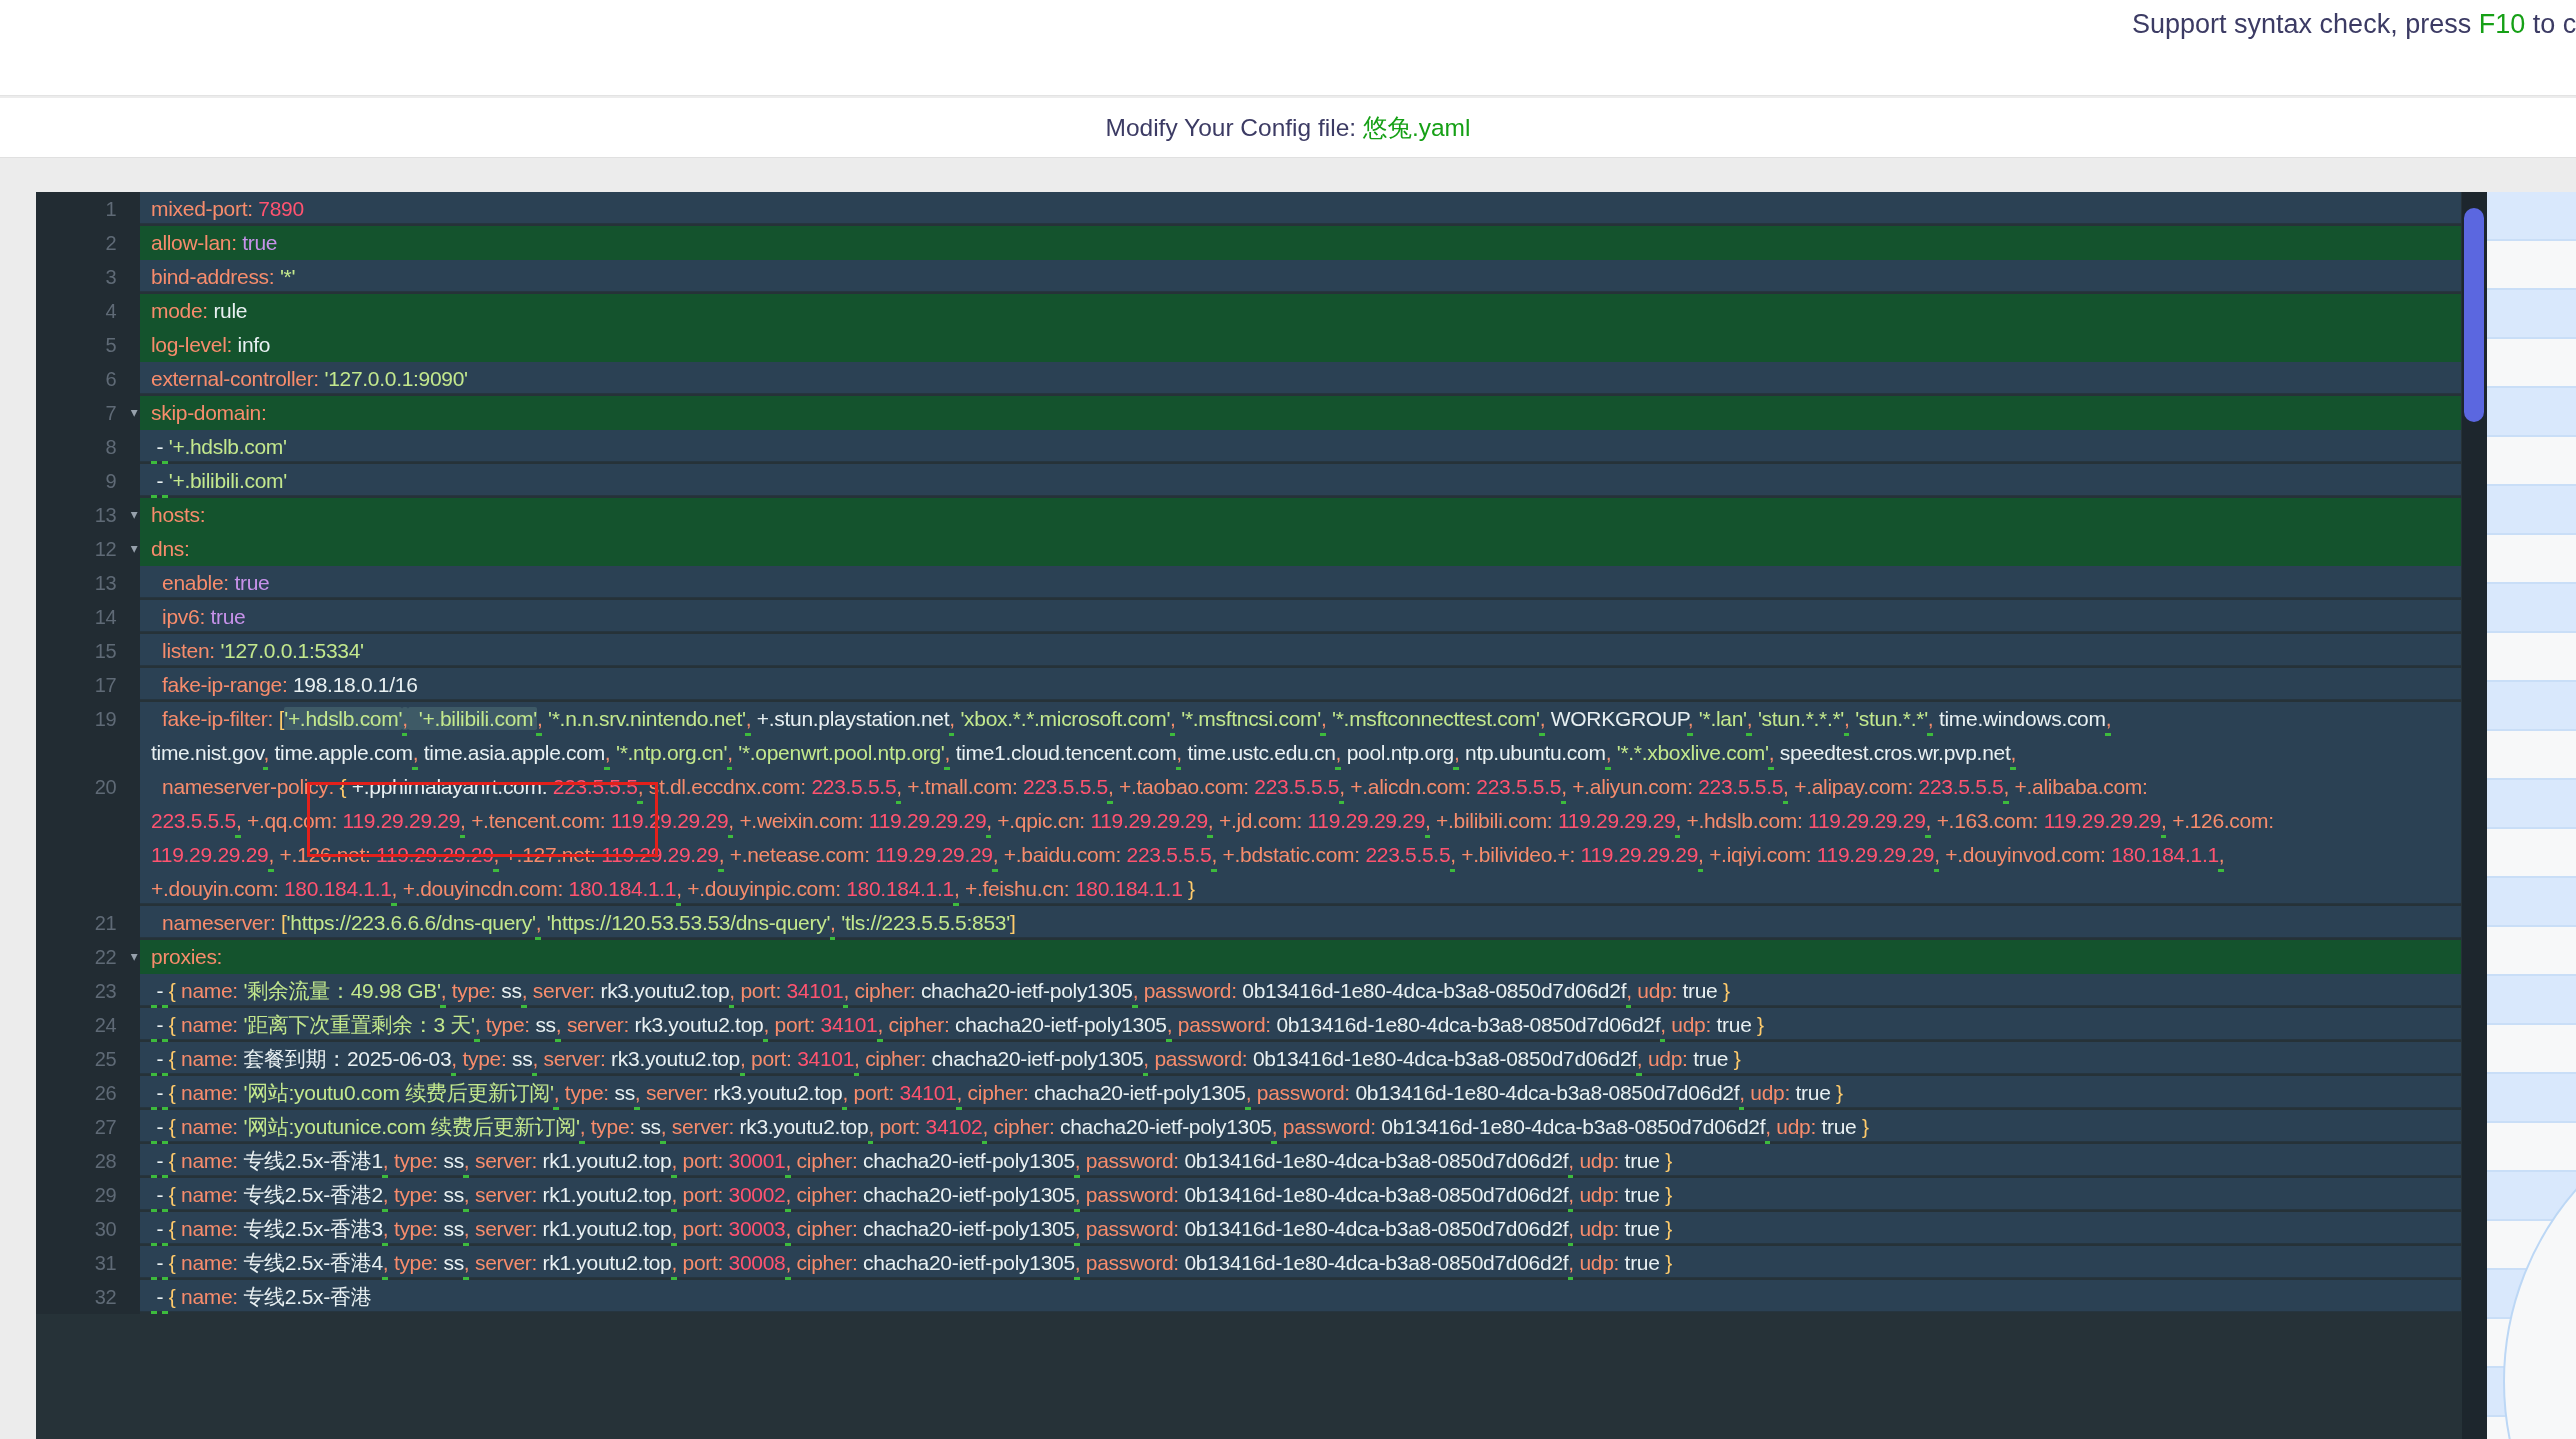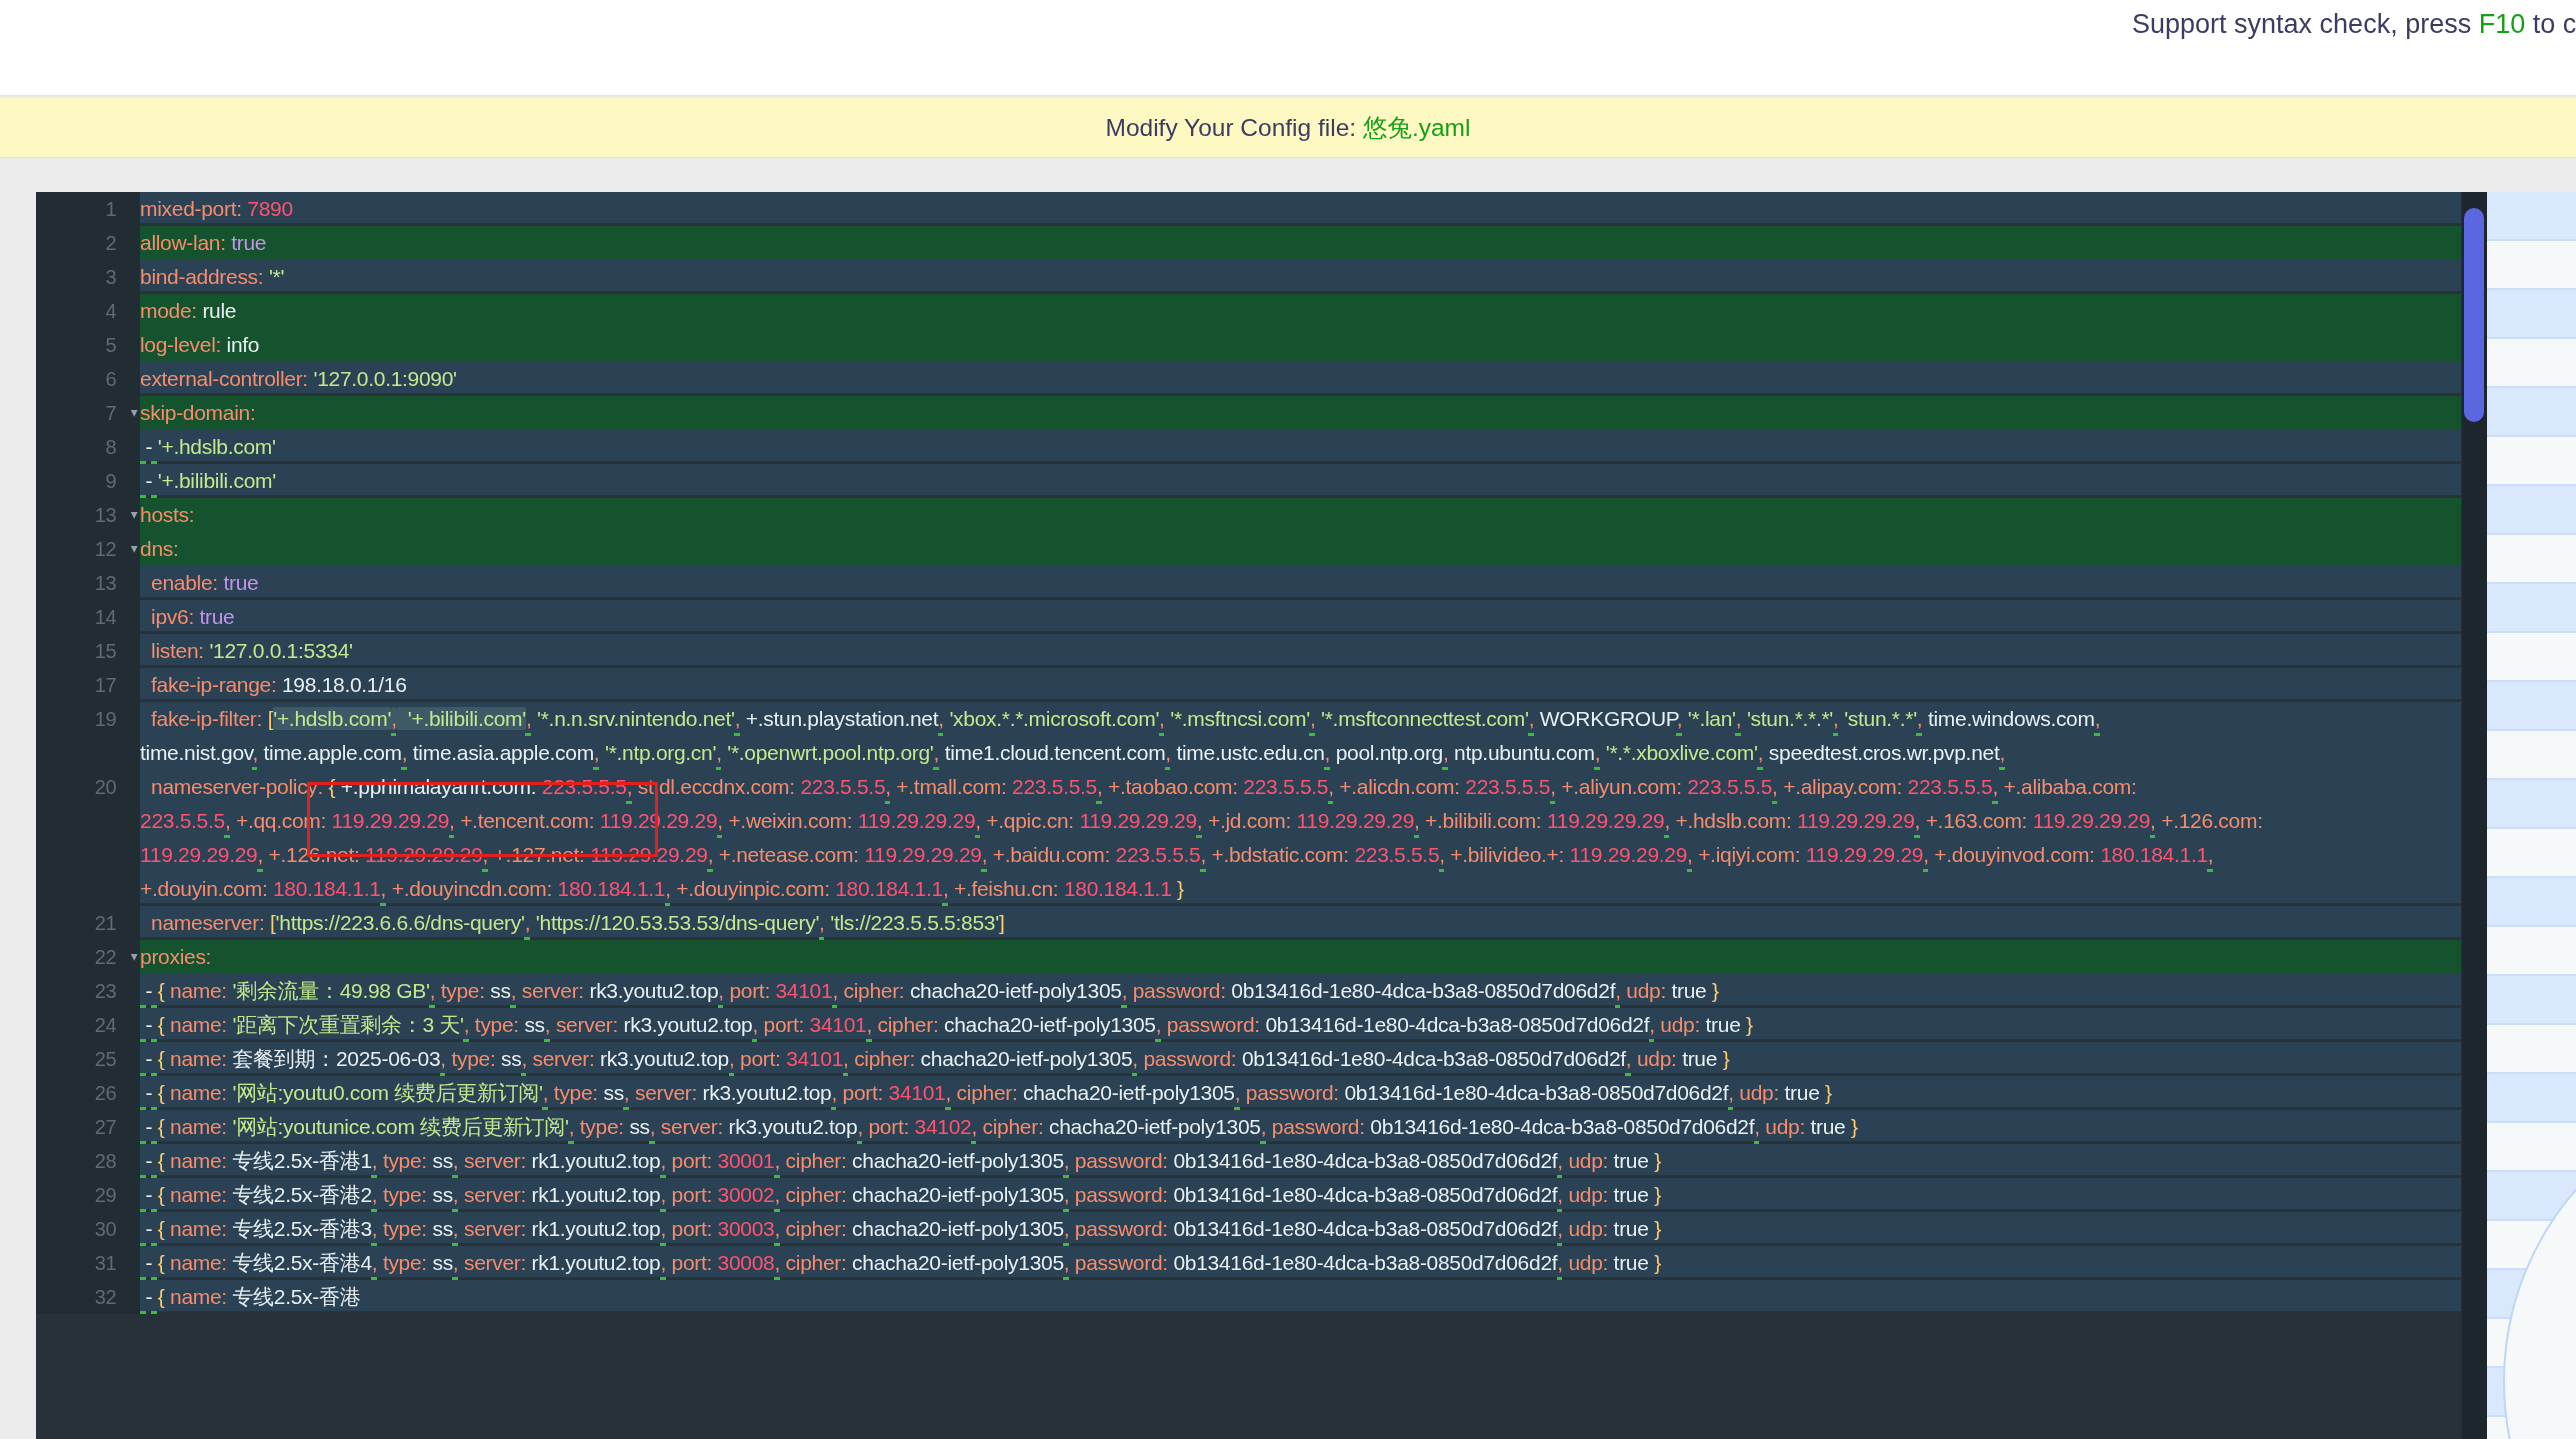--- a/index.html
+++ b/index.html
@@ -4,29 +4,29 @@
 <style>
   html,body{margin:0;padding:0}
   body{
     width:2576px;height:1440px;position:relative;overflow:hidden;
     background:#ececec;font-family:"Liberation Sans",sans-serif;
   }
   .green{color:#16a016}
   
   .topbar{position:absolute;left:0;top:0;width:2576px;height:96px;background:#ffffff;border-bottom:1.8px solid #e3e3e3;box-sizing:border-box}
   .syntax-hint{position:absolute;left:2132px;top:9px;font-size:27px;color:#3c3b64;white-space:nowrap}
-  .titlebar{position:absolute;left:0;top:98px;width:2576px;height:60px;background:#fef9c3;border-bottom:1.8px solid #e0e0e0;box-sizing:border-box;
+  .titlebar{position:absolute;left:0;top:98px;width:2576px;height:60px;background:#ffffff;border-bottom:1.8px solid #e0e0e0;box-sizing:border-box;
     display:flex;align-items:center;justify-content:center;font-size:24.5px;color:#3c3b64;white-space:pre}
   
   .editor{position:absolute;left:36px;top:192px;width:2451px;height:1247px;background:#263238;overflow:hidden}
   #lines{position:absolute;left:0;top:0;width:2425px}
   .row{display:flex;height:34px;line-height:34px;font-size:21px;letter-spacing:-0.3px;white-space:pre}
   .gut{flex:0 0 104px;background:#222c33;color:#5f6a76;text-align:right;padding-right:23.6px;box-sizing:border-box;position:relative;font-size:20px}
   .gut .arrow{position:absolute;right:2.7px;top:0;color:#97a1ac;font-size:13.6px}
-  .code{flex:1 1 auto;overflow:hidden}
+  .code{flex:1 1 auto;padding-left:11px;overflow:hidden}
   .row.hl .code{background:#2b4154}
   .row.dk .code{background:#14532d}
   .row.gap .code{box-shadow:inset 0 -2.7px 0 0 #263238}
   
   .t-k{color:#f78c6c}
   .t-n{color:#ff5370}
   .t-s{color:#c3e88d}
   .t-b{color:#c792ea}
   .t-w{color:#e8f0f2}
   .t-br{color:#ffcb6b}

